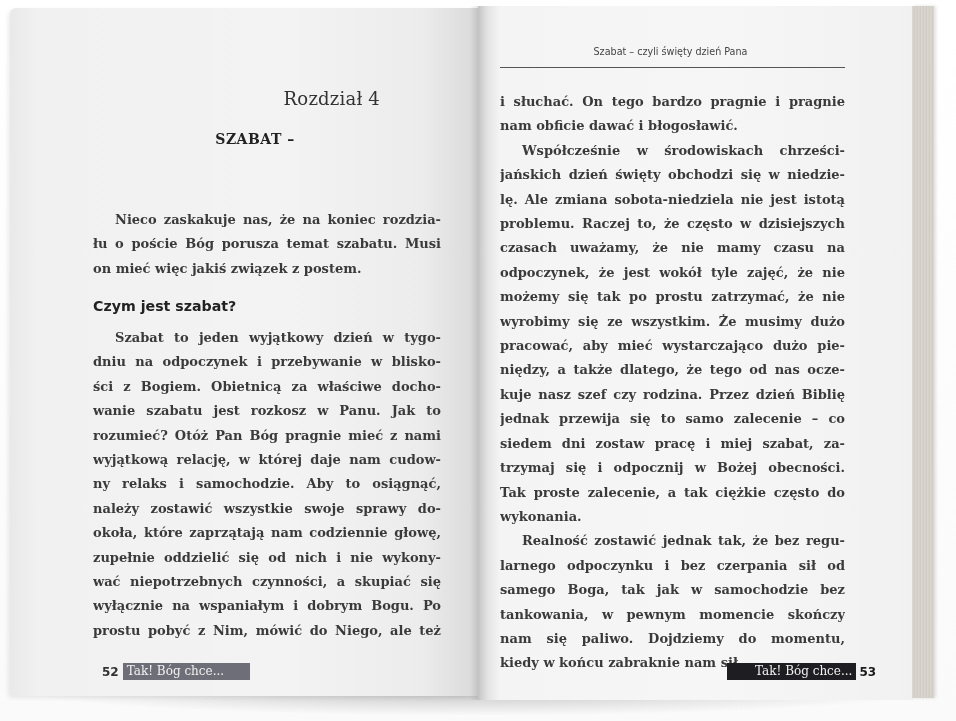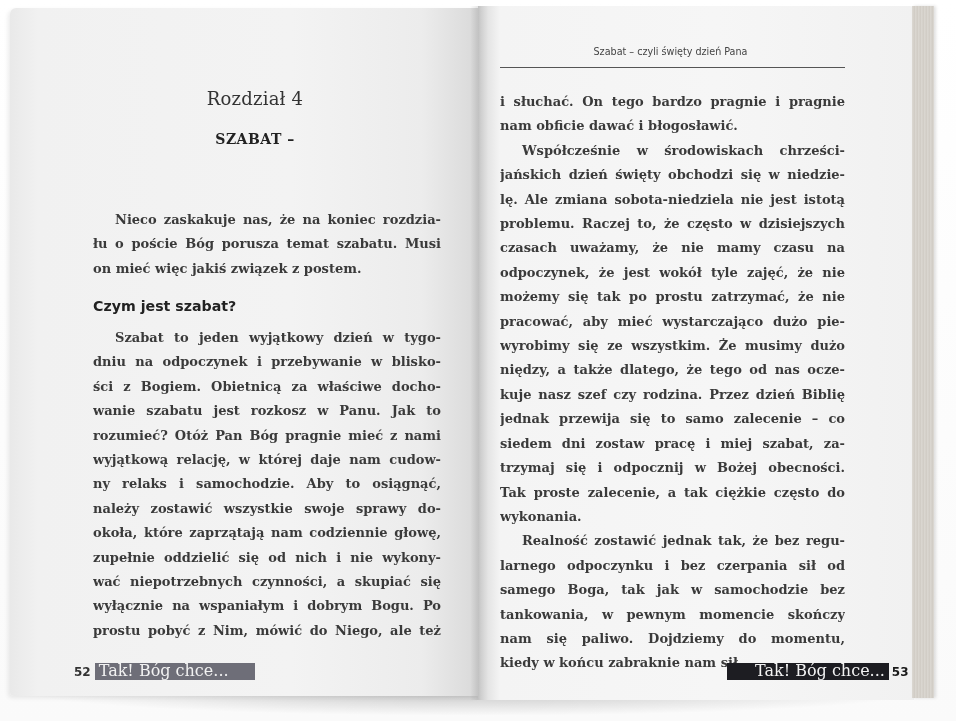--- a/index.html
+++ b/index.html
@@ -55,21 +55,21 @@
       position: absolute;
       left: 470px; top: 6px;
       width: 18px; height: 694px;
       background: linear-gradient(90deg, rgba(0,0,0,0) 0%, rgba(0,0,0,0.10) 45%, rgba(0,0,0,0.06) 60%, rgba(0,0,0,0) 100%);
     }
 
     .chapter-label {
       position: absolute;
       left: 130px; top: 88px;
       width: 250px;
-      text-align: center;
+      text-align: right;
       font-family: "DejaVu Serif", serif;
       font-size: 18px;
       color: #333;
       letter-spacing: 0.2px;
       font-weight: 300;
     }
     .chapter-title {
       position: absolute;
       left: 60px; top: 124px;
       width: 390px;
@@ -145,25 +145,26 @@
     .footer-left {
       position: absolute;
       left: 74px; top: 663px;
       display: flex; align-items: center;
     }
     .folio {
       font-family: "DejaVu Sans", sans-serif;
       font-weight: bold;
       font-size: 12px;
       color: #333;
+      margin-left: 28px;
     }
     .footer-left .folio { margin-right: 4px; }
     .footer-band {
       font-family: "DejaVu Serif", serif;
-      font-size: 16px;
+      font-size: 12px;
       color: #f2f2f2;
       padding: 1px 26px 2px 4px;
       line-height: 14px;
       text-align: center;
     }
     .footer-band.left { background: #6e6e78; }
     .footer-band.right { background: #1d1d22; padding: 1px 4px 2px 28px; }
     .footer-right {
       position: absolute;
       left: 727px; top: 663px;
@@ -222,22 +223,22 @@
   <div class="body-text right-text" id="right-text">
       <span class="line">i słuchać. On tego bardzo pragnie i pragnie</span>
       <span class="line last">nam obficie dawać i błogosławić.</span>
       <span class="line indent">Współcześnie w środowiskach chrześci-</span>
       <span class="line">jańskich dzień święty obchodzi się w niedzie-</span>
       <span class="line">lę. Ale zmiana sobota-niedziela nie jest istotą</span>
       <span class="line">problemu. Raczej to, że często w dzisiejszych</span>
       <span class="line">czasach uważamy, że nie mamy czasu na</span>
       <span class="line">odpoczynek, że jest wokół tyle zajęć, że nie</span>
       <span class="line">możemy się tak po prostu zatrzymać, że nie</span>
+      <span class="line">wyrobimy się ze wszystkim. Że musimy dużo</span>
       <span class="line">pracować, aby mieć wystarczająco dużo pie-</span>
-      <span class="line">wyrobimy się ze wszystkim. Że musimy dużo</span>
       <span class="line">niędzy, a także dlatego, że tego od nas ocze-</span>
       <span class="line">kuje nasz szef czy rodzina. Przez dzień Biblię</span>
       <span class="line">jednak przewija się to samo zalecenie – co</span>
       <span class="line">siedem dni zostaw pracę i miej szabat, za-</span>
       <span class="line">trzymaj się i odpocznij w Bożej obecności.</span>
       <span class="line">Tak proste zalecenie, a tak ciężkie często do</span>
       <span class="line last">wykonania.</span>
       <span class="line indent">Realność zostawić jednak tak, że bez regu-</span>
       <span class="line">larnego odpoczynku i bez czerpania sił od</span>
       <span class="line">samego Boga, tak jak w samochodzie bez</span>

